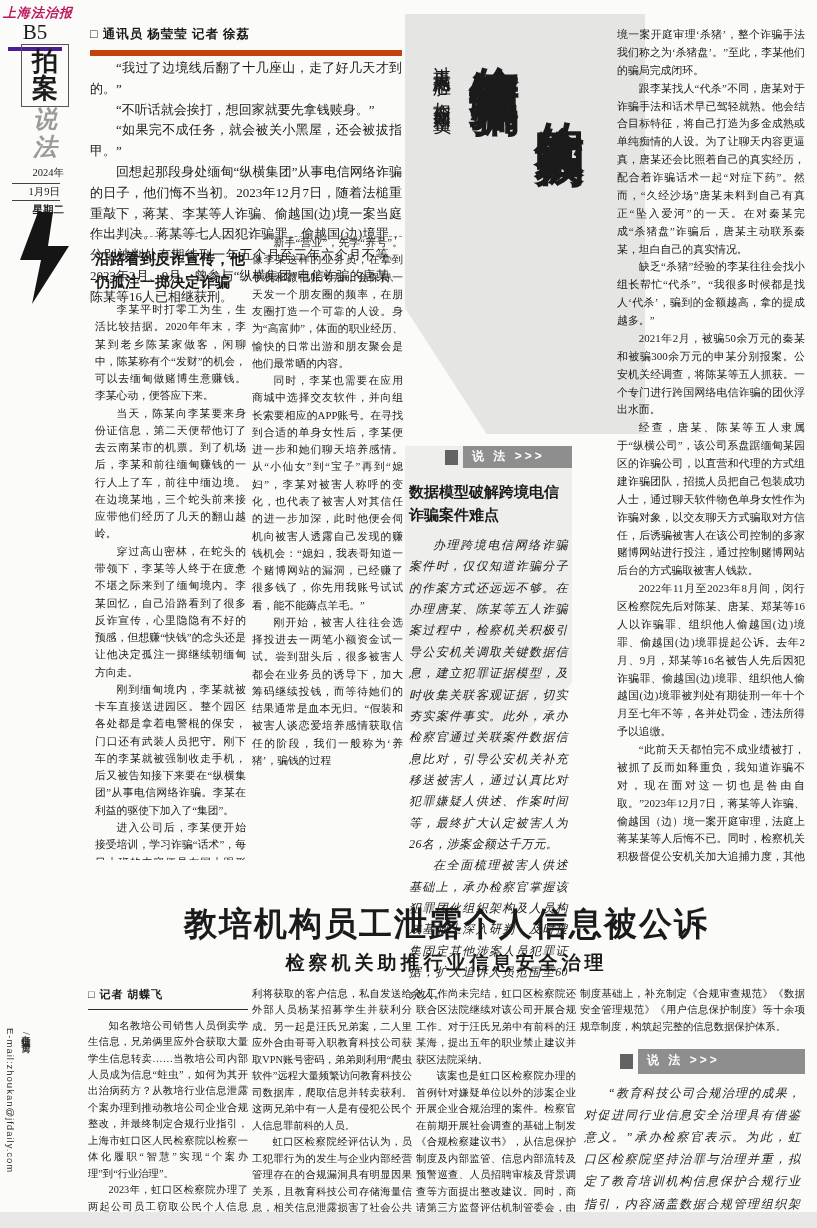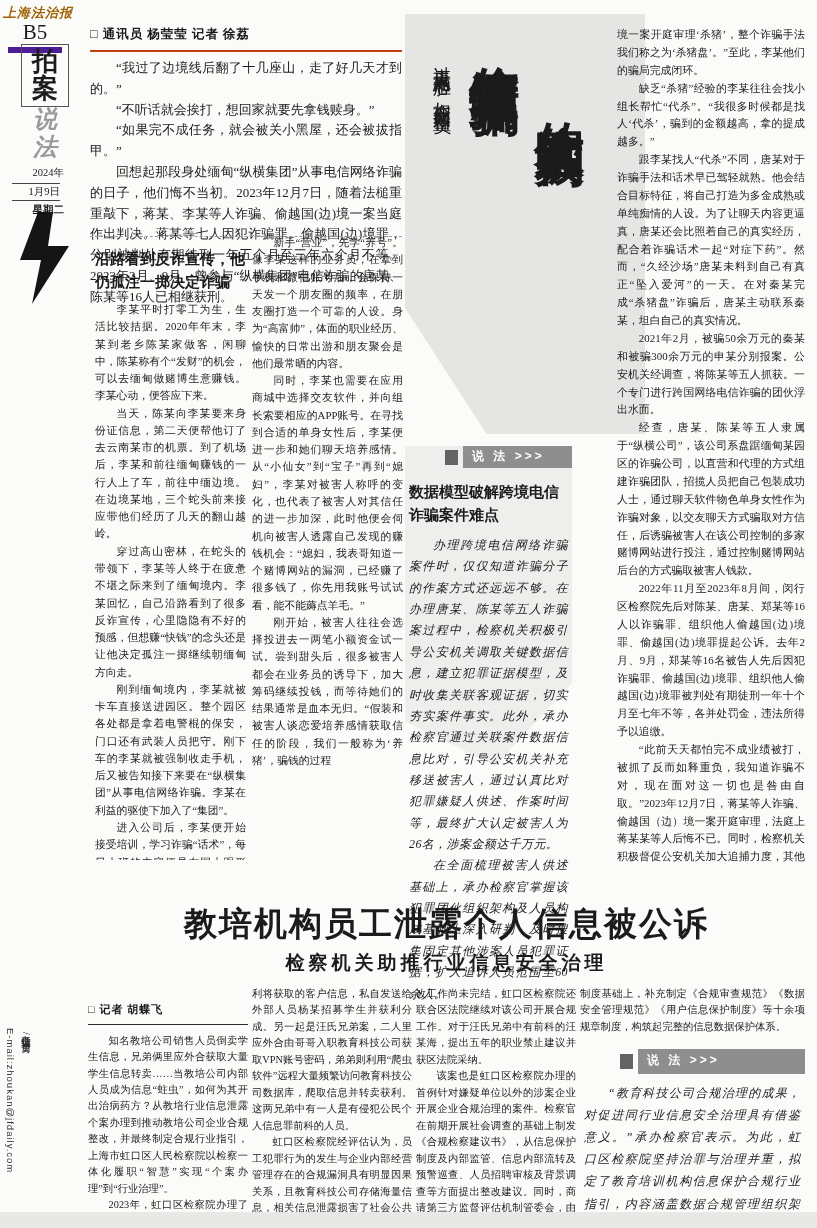--- a/index.html
+++ b/index.html
@@ -3,39 +3,39 @@
 <meta charset="utf-8">
 <style>
   html,body{margin:0;padding:0;}
   .page{position:relative;width:817px;height:1228px;background:#fbfbf9;
         font-family:"Liberation Serif","DejaVu Serif",serif;color:#1b1b1b;overflow:hidden;}
   .abs{position:absolute;}
   p{margin:0;}
 
   
   .logo{left:3px;top:4px;width:82px;font-size:13px;font-weight:bold;font-style:italic;
-        color:#a16207;letter-spacing:1px;}
+        color:#be185d;letter-spacing:1px;}
   .pageno{left:8px;top:20px;width:54px;text-align:center;font-size:21px;
-          border-bottom:6px solid #4c1d95;padding-bottom:2px;}
+          border-bottom:4px solid #4c1d95;padding-bottom:2px;}
   .section-box{left:21px;top:44px;width:46px;border:1px solid #555;text-align:center;padding:3px 0;}
   .section-box span{display:block;font-size:26px;font-weight:bold;line-height:1.05;}
   .section-script{left:23px;top:106px;width:44px;text-align:center;}
   .section-script span{display:block;font-size:24px;line-height:1.15;color:#9a9a9a;
                        font-style:italic;font-weight:bold;}
   .dateblock{left:8px;top:166px;width:56px;text-align:right;font-size:10.5px;line-height:1.4;}
   .dateblock .mid{border-top:1px solid #444;border-bottom:1px solid #444;margin:2px 4px;padding:1px 0;}
   .dateblock .wk{font-weight:bold;}
   .zigzag{left:12px;top:212px;}
   .rail-vert{left:2px;top:1028px;height:198px;writing-mode:vertical-rl;font-size:9.5px;color:#222;}
   .rail-vert span{display:block;margin-left:3px;letter-spacing:1px;}
   .rail-vert .mail{font-family:"Liberation Sans",sans-serif;color:#333;}
 
   
   .a1-byline{left:90px;top:26px;width:312px;font-size:12.5px;font-weight:bold;
-             border-bottom:2px solid #c2410c;padding-bottom:7px;letter-spacing:1px;}
+             border-bottom:6px solid #c2410c;padding-bottom:7px;letter-spacing:1px;}
   .a1-intro{left:90px;top:58px;width:312px;font-size:13px;line-height:1.6;}
   .a1-intro p{text-indent:2em;text-align:justify;}
   .dashrule{left:90px;top:236px;width:312px;border-top:1px dashed #999;}
 
   .ncol{overflow:hidden;text-align:justify;}
   .a1c1{left:95px;top:248px;width:151px;height:612px;font-size:10.8px;line-height:1.6;font-family:Liberation Serif, serif;}
   .a1c2{left:252px;top:234px;width:151px;height:626px;font-size:10.8px;line-height:1.6;}
   .a1c4{left:617px;top:26px;width:188px;height:836px;font-size:10.9px;line-height:1.64;}
   .ncol p{text-indent:2em;}
   .ncol p.cont{text-indent:0;}
@@ -68,21 +68,21 @@
   
   .a2-headline{left:88px;top:880px;width:717px;text-align:center;font-size:33px;
                font-weight:bold;letter-spacing:2px;}
   .a2-subtitle{left:88px;top:934px;width:717px;text-align:center;font-size:19px;letter-spacing:4px;}
   .a2col{top:986px;height:226px;font-size:10.3px;line-height:1.6;}
   .a2c1{left:88px;width:160px;}
   .a2c2{left:252px;width:160px;}
   .a2c3{left:416px;width:160px;}
   .a2c4{left:580px;width:225px;height:240px;}
   .a2-byline{font-size:11px;font-weight:bold;border-bottom:1.5px solid #2a2a2a;
-             padding-bottom:5px;margin-bottom:8px;letter-spacing:1px;text-align:left;margin-top:15px;}
+             padding-bottom:5px;margin-bottom:8px;letter-spacing:1px;text-align:left;}
   .sf2{margin-top:14px;}
   .sf2 .sf-body p{letter-spacing:1.1px;line-height:1.85;}
 
   .bottom-strip{left:0;top:1212px;width:817px;height:16px;background:#e8e8e6;}
 </style>
 </head>
 <body>
 
 <div class="page">
 
@@ -150,22 +150,22 @@
     </div>
     <h3 class="sf-heading">数据模型破解跨境电信诈骗案件难点</h3>
     <div class="sf-body">
       <p>办理跨境电信网络诈骗案件时，仅仅知道诈骗分子的作案方式还远远不够。在办理唐某、陈某等五人诈骗案过程中，检察机关积极引导公安机关调取关键数据信息，建立犯罪证据模型，及时收集关联客观证据，切实夯实案件事实。此外，承办检察官通过关联案件数据信息比对，引导公安机关补充移送被害人，通过认真比对犯罪嫌疑人供述、作案时间等，最终扩大认定被害人为26名，涉案金额达千万元。</p>
       <p>在全面梳理被害人供述基础上，承办检察官掌握该犯罪团伙组织架构及人员构成基础上深入研判，及时搜集固定其他涉案人员犯罪证据，扩大追诉人员范围至60余人。</p>
     </div>
   </div>
 
   <div class="abs ncol a1c4">
     <p class="cont">境一案开庭审理‘杀猪’，整个诈骗手法我们称之为‘杀猪盘’。”至此，李某他们的骗局完成闭环。</p>
+    <p>跟李某找人“代杀”不同，唐某对于诈骗手法和话术早已驾轻就熟。他会结合目标特征，将自己打造为多金成熟或单纯痴情的人设。为了让聊天内容更逼真，唐某还会比照着自己的真实经历，配合着诈骗话术一起“对症下药”。然而，“久经沙场”唐某未料到自己有真正“坠入爱河”的一天。在对秦某完成“杀猪盘”诈骗后，唐某主动联系秦某，坦白自己的真实情况。</p>
     <p>缺乏“杀猪”经验的李某往往会找小组长帮忙“代杀”。“我很多时候都是找人‘代杀’，骗到的金额越高，拿的提成越多。”</p>
-    <p>跟李某找人“代杀”不同，唐某对于诈骗手法和话术早已驾轻就熟。他会结合目标特征，将自己打造为多金成熟或单纯痴情的人设。为了让聊天内容更逼真，唐某还会比照着自己的真实经历，配合着诈骗话术一起“对症下药”。然而，“久经沙场”唐某未料到自己有真正“坠入爱河”的一天。在对秦某完成“杀猪盘”诈骗后，唐某主动联系秦某，坦白自己的真实情况。</p>
     <p>2021年2月，被骗50余万元的秦某和被骗300余万元的申某分别报案。公安机关经调查，将陈某等五人抓获。一个专门进行跨国网络电信诈骗的团伙浮出水面。</p>
     <p>经查，唐某、陈某等五人隶属于“纵横公司”，该公司系盘踞缅甸某园区的诈骗公司，以直营和代理的方式组建诈骗团队，招揽人员把自己包装成功人士，通过聊天软件物色单身女性作为诈骗对象，以交友聊天方式骗取对方信任，后诱骗被害人在该公司控制的多家赌博网站进行投注，通过控制赌博网站后台的方式骗取被害人钱款。</p>
     <p>2022年11月至2023年8月间，闵行区检察院先后对陈某、唐某、郑某等16人以诈骗罪、组织他人偷越国(边)境罪、偷越国(边)境罪提起公诉。去年2月、9月，郑某等16名被告人先后因犯诈骗罪、偷越国(边)境罪、组织他人偷越国(边)境罪被判处有期徒刑一年十个月至七年不等，各并处罚金，违法所得予以追缴。</p>
     <p>“此前天天都怕完不成业绩被打，被抓了反而如释重负，我知道诈骗不对，现在面对这一切也是咎由自取。”2023年12月7日，蒋某等人诈骗、偷越国（边）境一案开庭审理，法庭上蒋某某等人后悔不已。同时，检察机关积极督促公安机关加大追捕力度，其他犯罪嫌疑人已陆续到案，案件正在进一步审理中。</p>
   </div>
 
   <h1 class="abs a2-headline">教培机构员工泄露个人信息被公诉</h1>
   <h2 class="abs a2-subtitle">检察机关助推行业信息安全治理</h2>
 
   <div class="abs ncol a2col a2c1">

